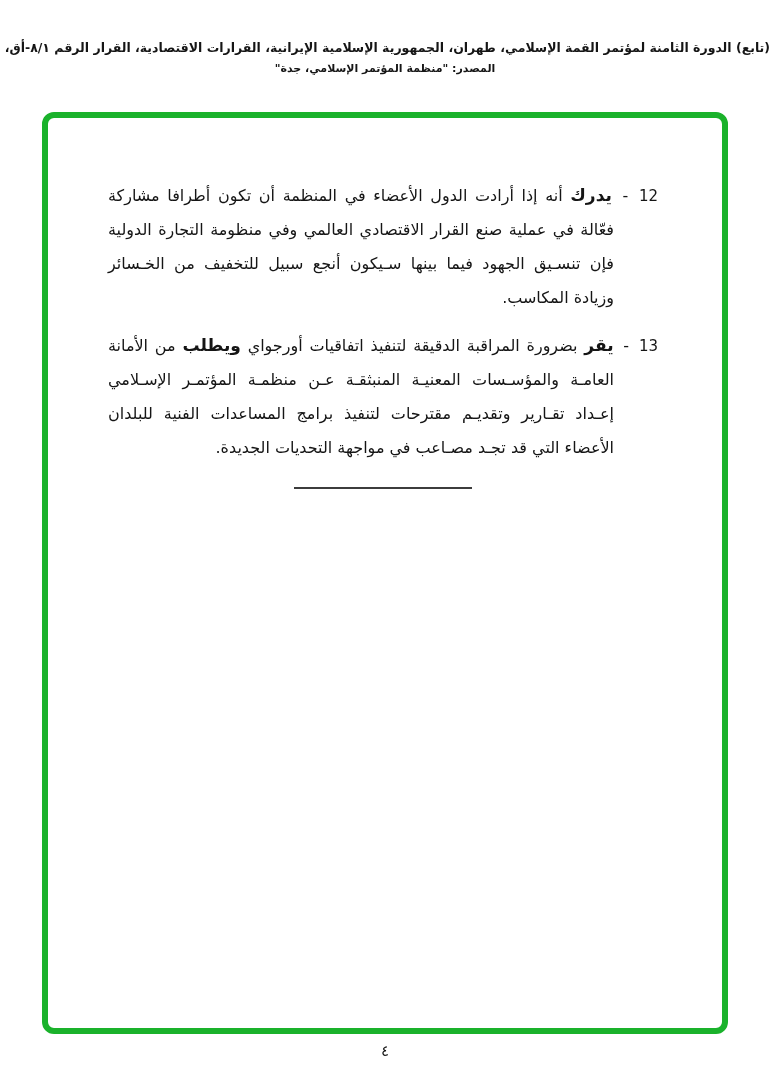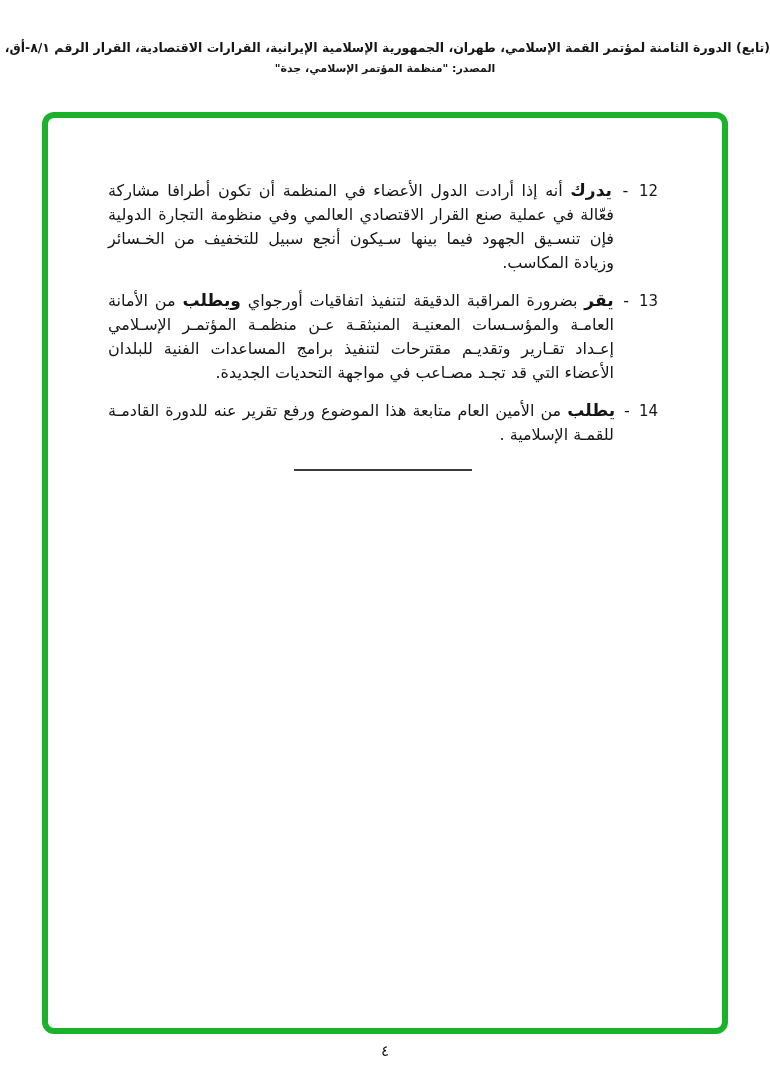--- a/index.html
+++ b/index.html
@@ -48,21 +48,21 @@
   .content {
     direction: rtl;
     box-sizing: border-box;
     width: 100%;
     height: 100%;
     padding: 60px 64px 0 60px;
   }
   .item {
     margin: 0 0 13px 0;
     font-size: 16px;
-    line-height: 24px;
+    line-height: 34px;
     text-align: justify;
     text-justify: inter-word;
     padding-right: 44px;
     text-indent: -44px;
   }
   .item .num {
     font-size: 15px;
     letter-spacing: 1px;
   }
   .item .dash {
@@ -96,20 +96,19 @@
   <div class="line2">المصدر:  "منظمة المؤتمر الإسلامي، جدة"</div>
 </div>
 
 <div class="green-box" style="border-color: rgb(26, 178, 43);">
   <div class="content">
 
     <p class="item"><span class="num">12</span> <span class="dash">-</span> <span class="lead">يدرك</span><span> أنه إذا أرادت الدول الأعضاء في المنظمة أن تكون أطرافا مشاركة فعّالة في عملية صنع القرار الاقتصادي العالمي وفي منظومة التجارة الدولية فإن تنسـيق الجهود فيما بينها سـيكون أنجع سبيل للتخفيف من الخـسائر وزيادة المكاسب.</span></p>
 
     <p class="item"><span class="num">13</span> <span class="dash">-</span> <span class="lead">يقر</span><span> بضرورة المراقبة الدقيقة لتنفيذ اتفاقيات أورجواي </span><span class="lead">ويطلب</span><span> من الأمانة العامـة والمؤسـسات المعنيـة المنبثقـة عـن منظمـة المؤتمـر الإسـلامي إعـداد تقـارير وتقديـم مقترحات لتنفيذ برامج المساعدات الفنية للبلدان الأعضاء التي قد تجـد مصـاعب في مواجهة التحديات الجديدة.</span></p>
 
-    <p class="item"><span class="num">14</span> <span class="dash">-</span> <span class="lead">يطلب</span><span> من الأمين العام متابعة هذا الموضوع ورفع تقرير عنه للدورة القادمـة للقمـة الإسلامية .</span></p>
 
     <div class="divider" style="border-top-color: rgb(60, 60, 60);"></div>
 
   </div>
 </div>
 
 <div class="page-number">٤</div>
 
 </body></html>

